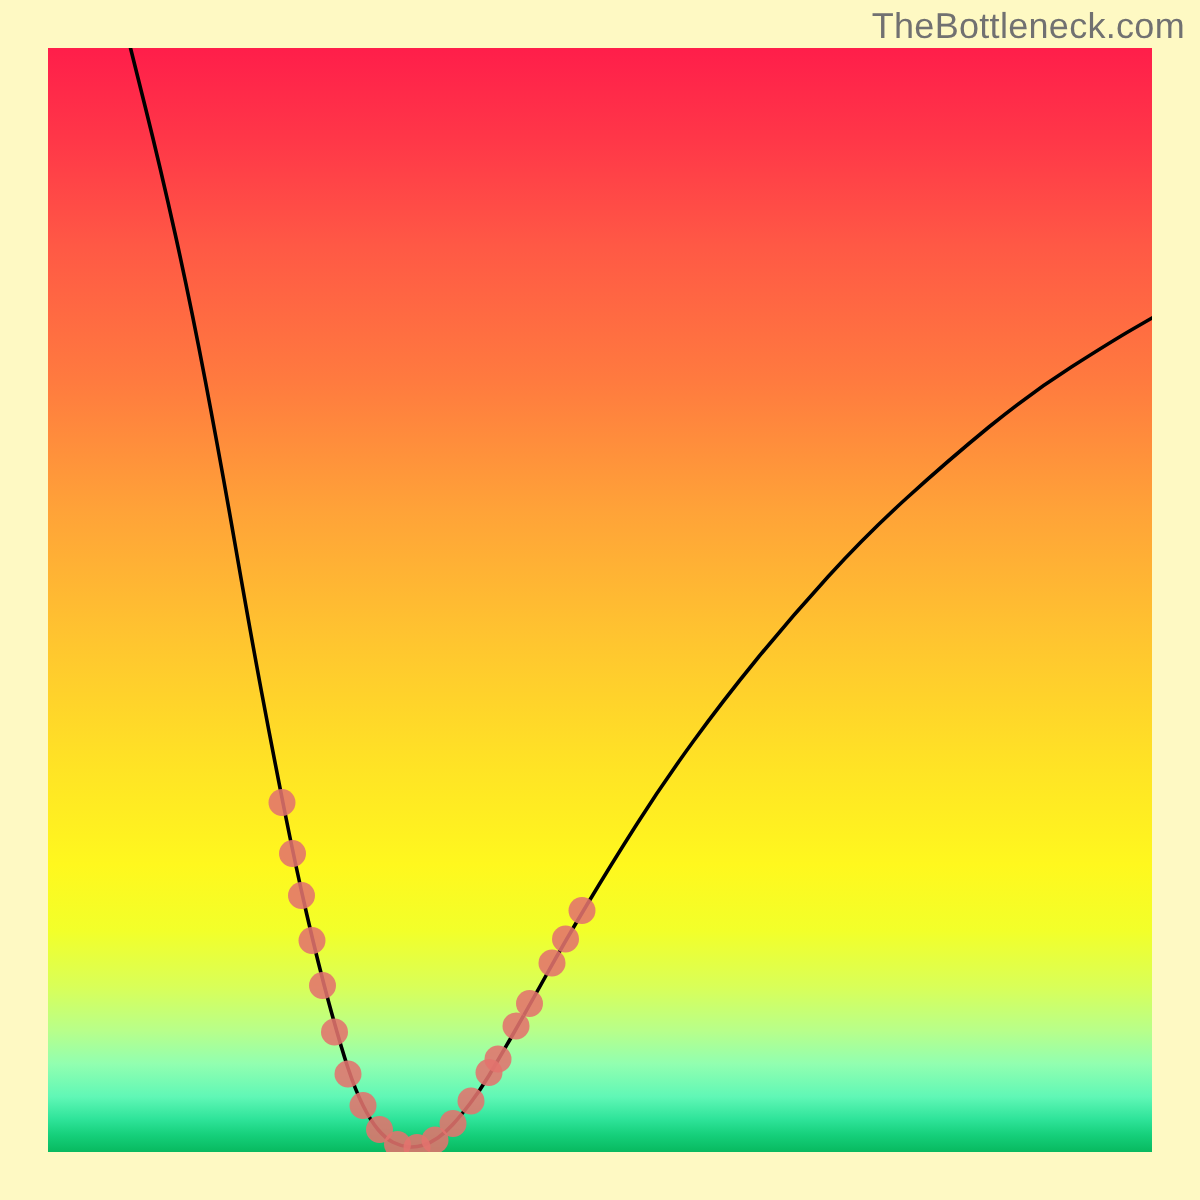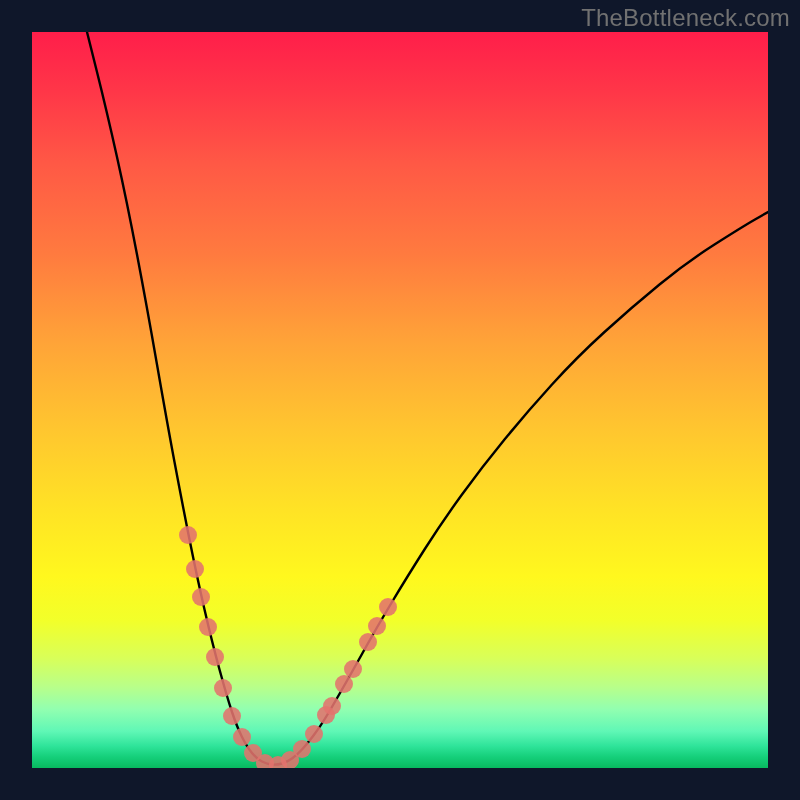--- a/index.html
+++ b/index.html
@@ -10,21 +10,21 @@
     background: #000;
     overflow: hidden;
     font-family: Arial, Helvetica, sans-serif;
   }
   .frame {
     position: absolute;
     top: 0;
     left: 0;
     width: 800px;
     height: 800px;
-    background: #0f172a;
+    background: #fef9c3;
   }
   .plot {
     position: absolute;
     top: 32px;
     left: 32px;
     width: 736px;
     height: 736px;
     overflow: hidden;
   }
   .gradient {

